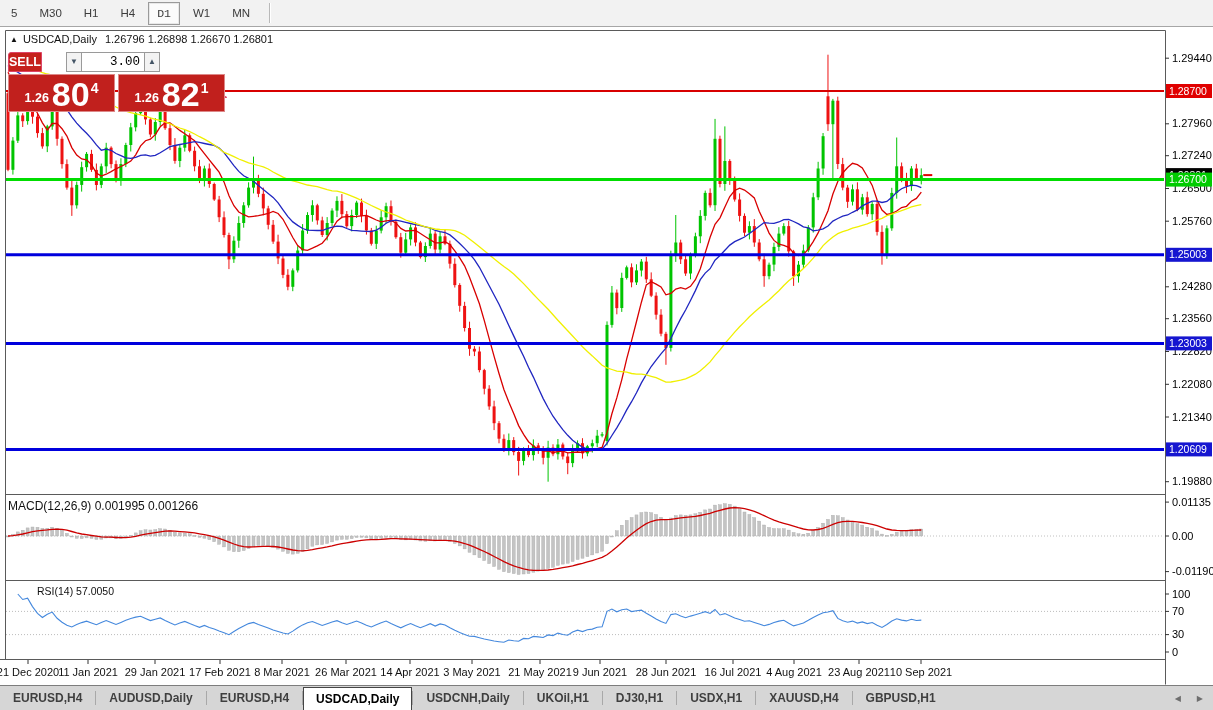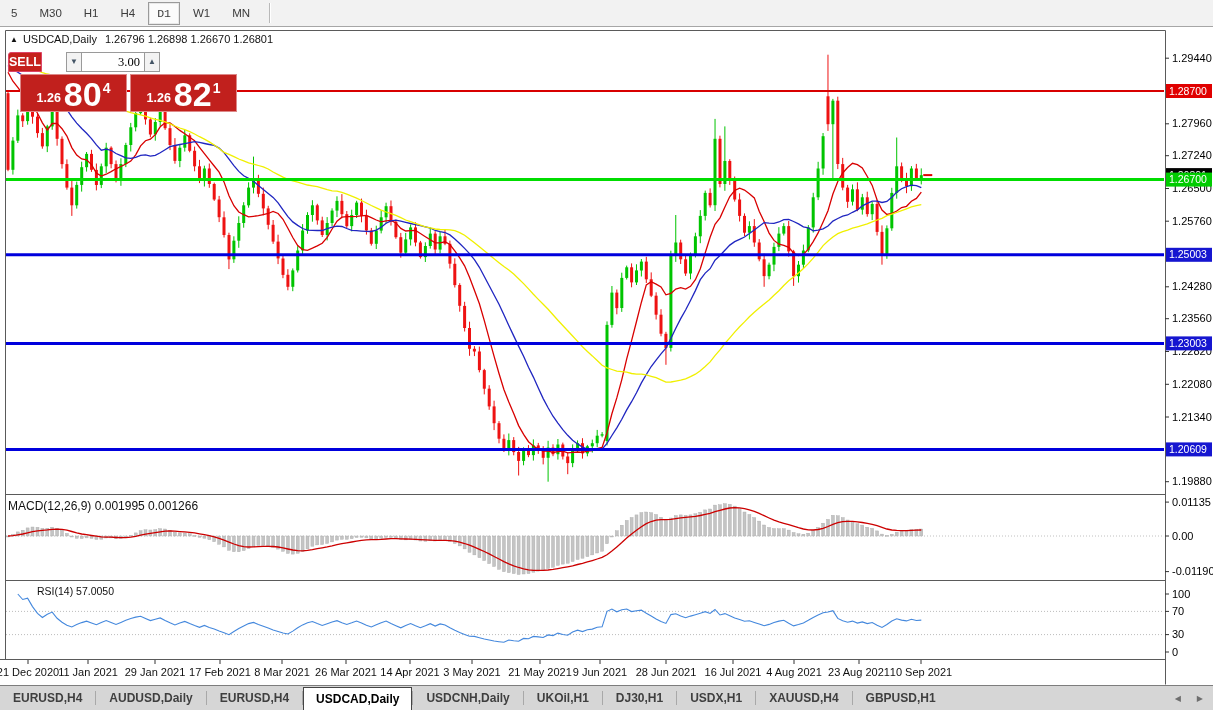--- a/index.html
+++ b/index.html
@@ -30,22 +30,22 @@
   #tw-row1 { position:absolute; left:0; top:0; width:217px; height:20px; display:flex;gap:21px; }
   .tw-btn { color:#fff; font-size:12.5px; font-weight:600; text-align:center;
             border:1px solid #d46; background:#c5211c; line-height:18px; cursor:pointer; }
   #sell-btn { width:47px; border-radius:3px 0 0 0; }
   #buy-btn  { width:53px; margin-left:18px; border-radius:0 3px 0 0; flex:1;margin-top:44px; }
   #spinner { display:flex; height:20px; margin-left:3px; }
   .spin-btn { width:16px; height:20px; background:#f3f3f3; border:1px solid #9a9a9a;
               font-size:8px; color:#456; text-align:center; line-height:18px; cursor:pointer; }
   #vol-field { width:62px; height:20px; border:1px solid #9a9a9a; border-left:none; border-right:none;
                font-size:12.5px; text-align:right; padding:0 4px 0 0; color:#000; background:#fff;
-               font-family:Liberation Serif, serif; }
-  #tw-row2 { position:absolute; left:12px; top:22px; width:217px; height:38px; display:flex; gap:3px; }
+               font-family:Liberation Mono, monospace; }
+  #tw-row2 { position:absolute; left:0; top:22px; width:217px; height:38px; display:flex; gap:3px; }
   .price-box { background:#c1201d; border:1px solid #d88; color:#fff; flex:1;
                display:flex; align-items:baseline; justify-content:center; cursor:pointer;
                padding-top:1px; }
   .price-box .pfx { font-size:12.5px; font-weight:700; margin-right:3px; position:relative; top:-4px; }
   .price-box .big { font-size:34px; font-weight:700; line-height:36px; }
   .price-box sup  { font-size:14px; font-weight:700; position:relative; top:-13px; margin-left:1px; }
 
   
   #tabbar { position:absolute; left:0; top:685px; width:1213px; height:25px;
             background:#d6d6d6; border-top:1px solid #7d7d7d;

